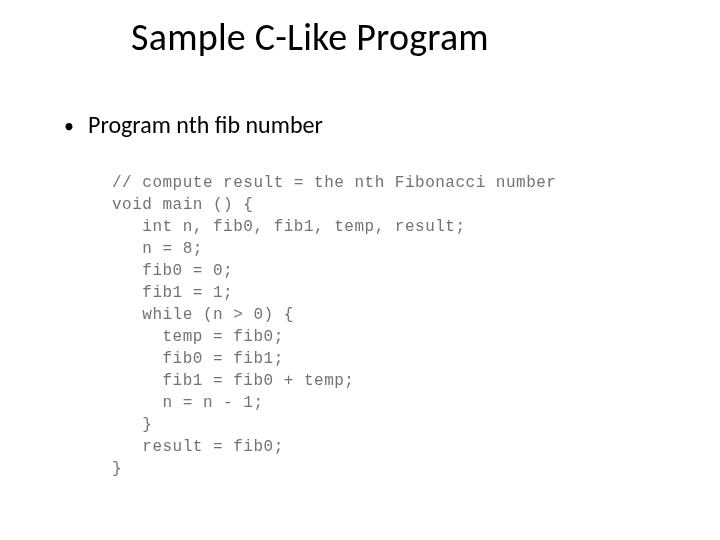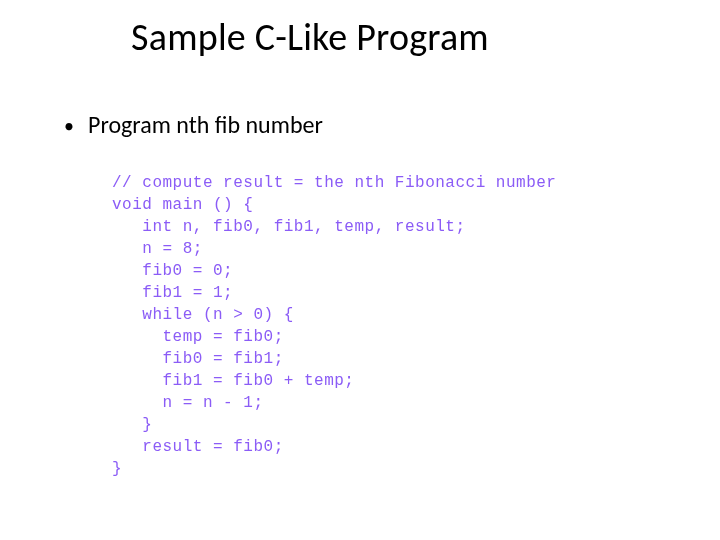--- a/index.html
+++ b/index.html
@@ -51,21 +51,21 @@
   .bullet-text {
     flex: 1 1 auto;
   }
   .code-block {
     position: absolute;
     top: 172px;
     left: 112px;
     font-family: "Courier New", Courier, monospace;
     font-size: 16px;
     line-height: 22px;
-    color: #8b5cf6;
+    color: #737373;
     white-space: pre;
     letter-spacing: 0.5px;
   }
 </style>
 </head>
 <body>
 
 <div class="slide">
 
   <div class="title">Sample C-Like Program</div>

